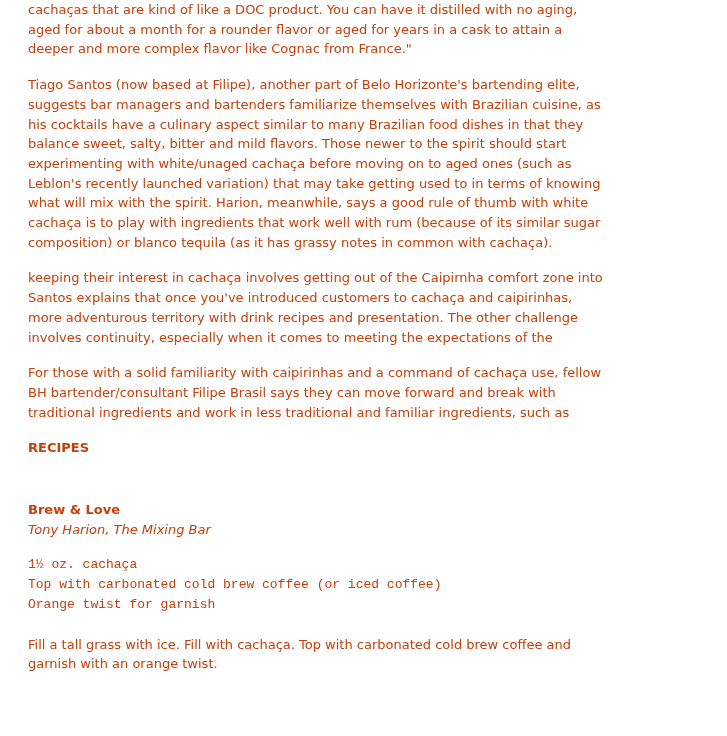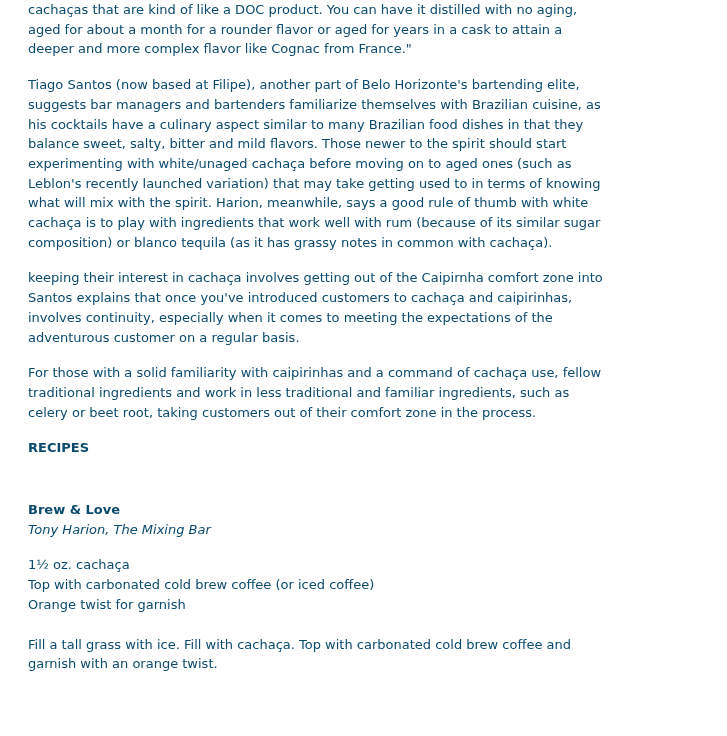--- a/index.html
+++ b/index.html
@@ -31,58 +31,59 @@
   .para.bold {
     font-weight: 700;
     margin-bottom: 0;
   }
   .para.italic {
     font-style: italic;
     margin-bottom: 16px;
   }
   .para[data-name="recipe-ingredients"] {
     margin-bottom: 20px;
+    font-family: Liberation Mono, monospace;
   }
   .para:last-child {
     margin-bottom: 0;
   }
   .line {
     white-space: pre;
   }
 </style>
 </head>
 <body data-name="page" style="background: rgb(255, 255, 255);">
 
-<div class="article" data-name="article" style="color: #0c4a6e;">
+<div class="article" data-name="article" style="color: #c2410c;">
     <div class="para body" data-name="paragraph-cachaca-quote">
       <div class="line" data-name="text-line">cachaças that are kind of like a DOC product. You can have it distilled with no aging,</div>
       <div class="line" data-name="text-line">aged for about a month for a rounder flavor or aged for years in a cask to attain a</div>
       <div class="line" data-name="text-line">deeper and more complex flavor like Cognac from France."</div>
     </div>
     <div class="para body" data-name="paragraph-tiago-santos">
       <div class="line" data-name="text-line">Tiago Santos (now based at Filipe), another part of Belo Horizonte's bartending elite,</div>
       <div class="line" data-name="text-line">suggests bar managers and bartenders familiarize themselves with Brazilian cuisine, as</div>
       <div class="line" data-name="text-line">his cocktails have a culinary aspect similar to many Brazilian food dishes in that they</div>
       <div class="line" data-name="text-line">balance sweet, salty, bitter and mild flavors. Those newer to the spirit should start</div>
       <div class="line" data-name="text-line">experimenting with white/unaged cachaça before moving on to aged ones (such as</div>
       <div class="line" data-name="text-line">Leblon's recently launched variation) that may take getting used to in terms of knowing</div>
       <div class="line" data-name="text-line">what will mix with the spirit. Harion, meanwhile, says a good rule of thumb with white</div>
       <div class="line" data-name="text-line">cachaça is to play with ingredients that work well with rum (because of its similar sugar</div>
       <div class="line" data-name="text-line">composition) or blanco tequila (as it has grassy notes in common with cachaça).</div>
     </div>
     <div class="para body" data-name="paragraph-santos-explains">
       <div class="line" data-name="text-line">keeping their interest in cachaça involves getting out of the Caipirnha comfort zone into</div>
       <div class="line" data-name="text-line">Santos explains that once you've introduced customers to cachaça and caipirinhas,</div>
+      <div class="line" data-name="text-line">more adventurous territory with drink recipes and presentation. The other challenge</div>
       <div class="line" data-name="text-line">involves continuity, especially when it comes to meeting the expectations of the</div>
-      <div class="line" data-name="text-line">adventurous customer on a regular basis.</div>
     </div>
     <div class="para body" data-name="paragraph-filipe-brasil">
       <div class="line" data-name="text-line">For those with a solid familiarity with caipirinhas and a command of cachaça use, fellow</div>
+      <div class="line" data-name="text-line">BH bartender/consultant Filipe Brasil says they can move forward and break with</div>
       <div class="line" data-name="text-line">traditional ingredients and work in less traditional and familiar ingredients, such as</div>
-      <div class="line" data-name="text-line">celery or beet root, taking customers out of their comfort zone in the process.</div>
     </div>
     <div class="para heading" data-name="recipes-heading">
       <div class="line" data-name="text-line">RECIPES</div>
     </div>
     <div class="para bold" data-name="recipe-title">
       <div class="line" data-name="text-line">Brew &amp; Love</div>
     </div>
     <div class="para italic" data-name="recipe-byline">
       <div class="line" data-name="text-line">Tony Harion, The Mixing Bar</div>
     </div>

